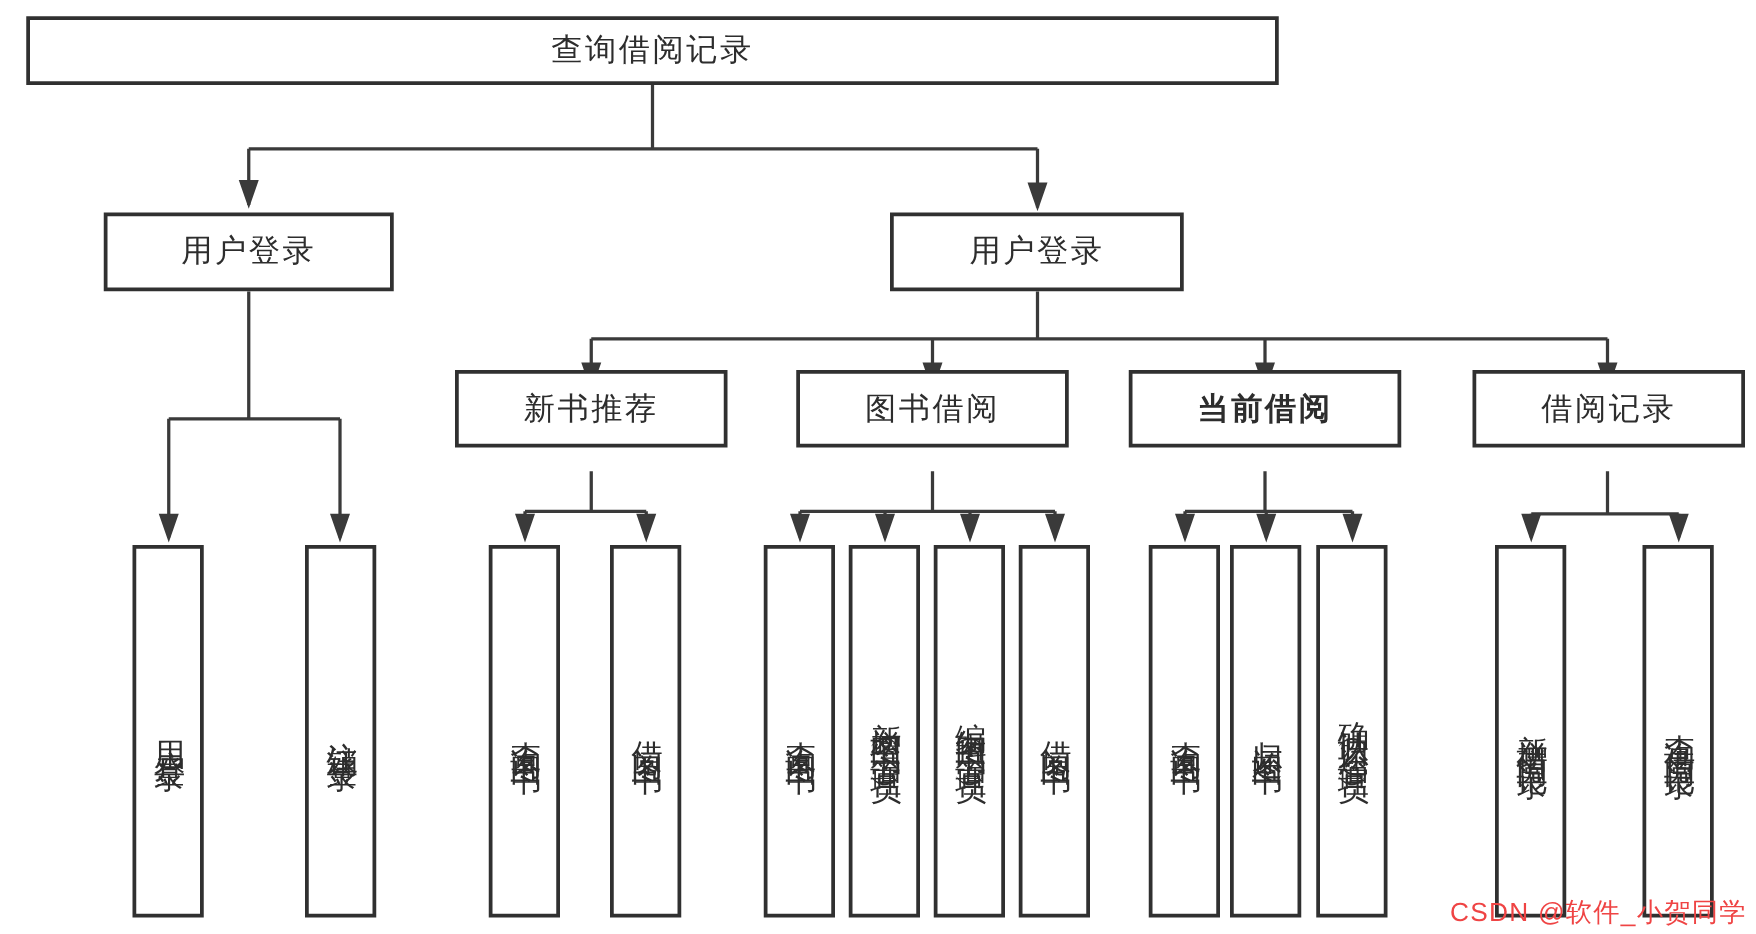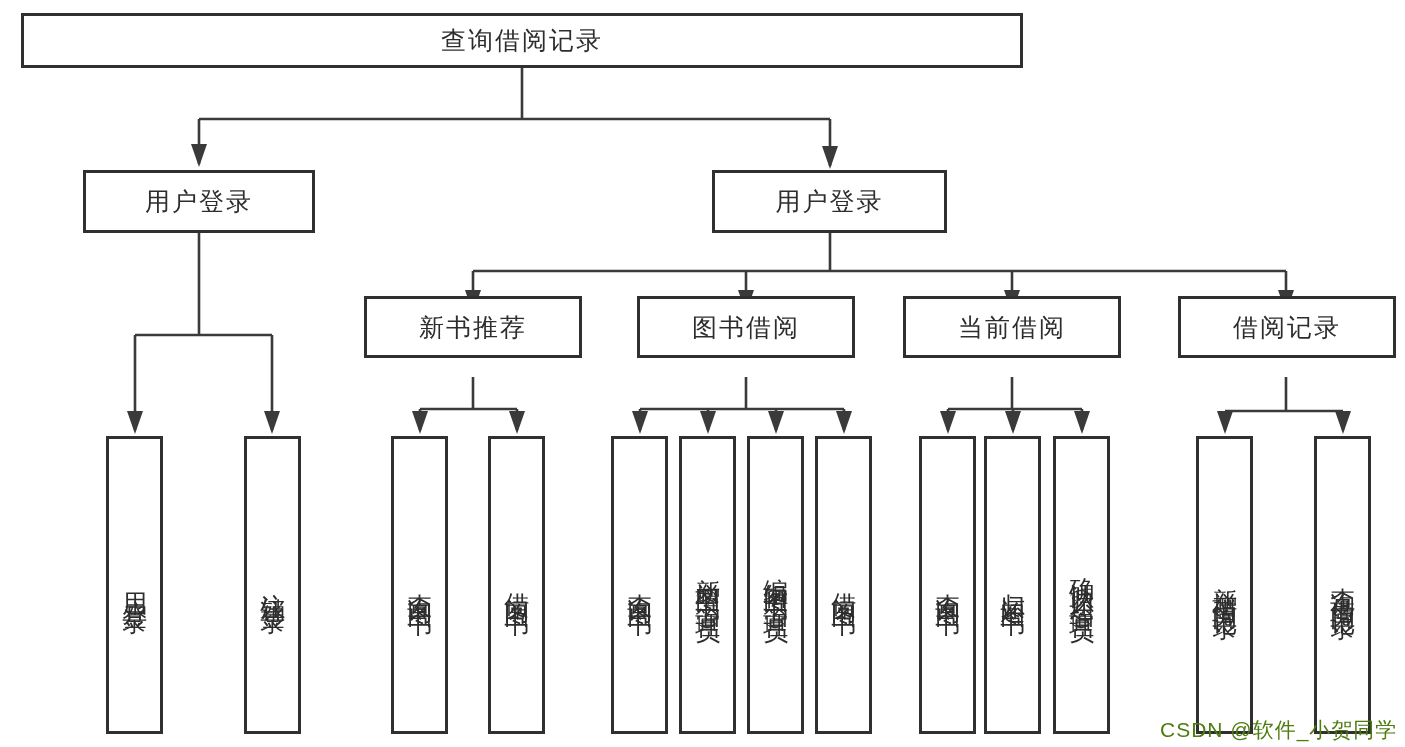--- a/index.html
+++ b/index.html
@@ -44,21 +44,21 @@
   
   .lv1 { left: 21px; top: 13px; width: 1002px; height: 55px; }
   
   .lv2 { top: 170px; height: 63px; }
   .lv2-a { left: 83px;  width: 232px; }
   .lv2-b { left: 712px; width: 235px; }
   
   .lv3 { top: 296px; height: 62px; width: 218px; }
   .lv3-a { left: 364px; }
   .lv3-b { left: 637px; }
-  .lv3-c { left: 903px; }
+  .lv3-c { left: 903px; font-weight: bold; }
   .lv3-d { left: 1178px; text-align: center; }
   
   .leaf { top: 436px; height: 298px; width: 57px; }
   .leaf-1  { left: 106px; }
   .leaf-2  { left: 244px; }
   .leaf-3  { left: 391px; }
   .leaf-4  { left: 488px; }
   .leaf-5  { left: 611px; }
   .leaf-6  { left: 679px; }
   .leaf-7  { left: 747px; }
@@ -66,21 +66,21 @@
   .leaf-9  { left: 919px; }
   .leaf-10 { left: 984px; }
   .leaf-11 { left: 1053px; }
   .leaf-12 { left: 1196px; }
   .leaf-13 { left: 1314px; }
   #watermark {
     position: absolute;
     left: 1160px;
     top: 716px;
     font-size: 21px;
-    color: #4d7c0f;
+    color: #ef4444;
     letter-spacing: 1px;
     white-space: nowrap;
     z-index: 5;
   }
 </style>
 </head>
 <body>
 
 <div id="stage">
 

